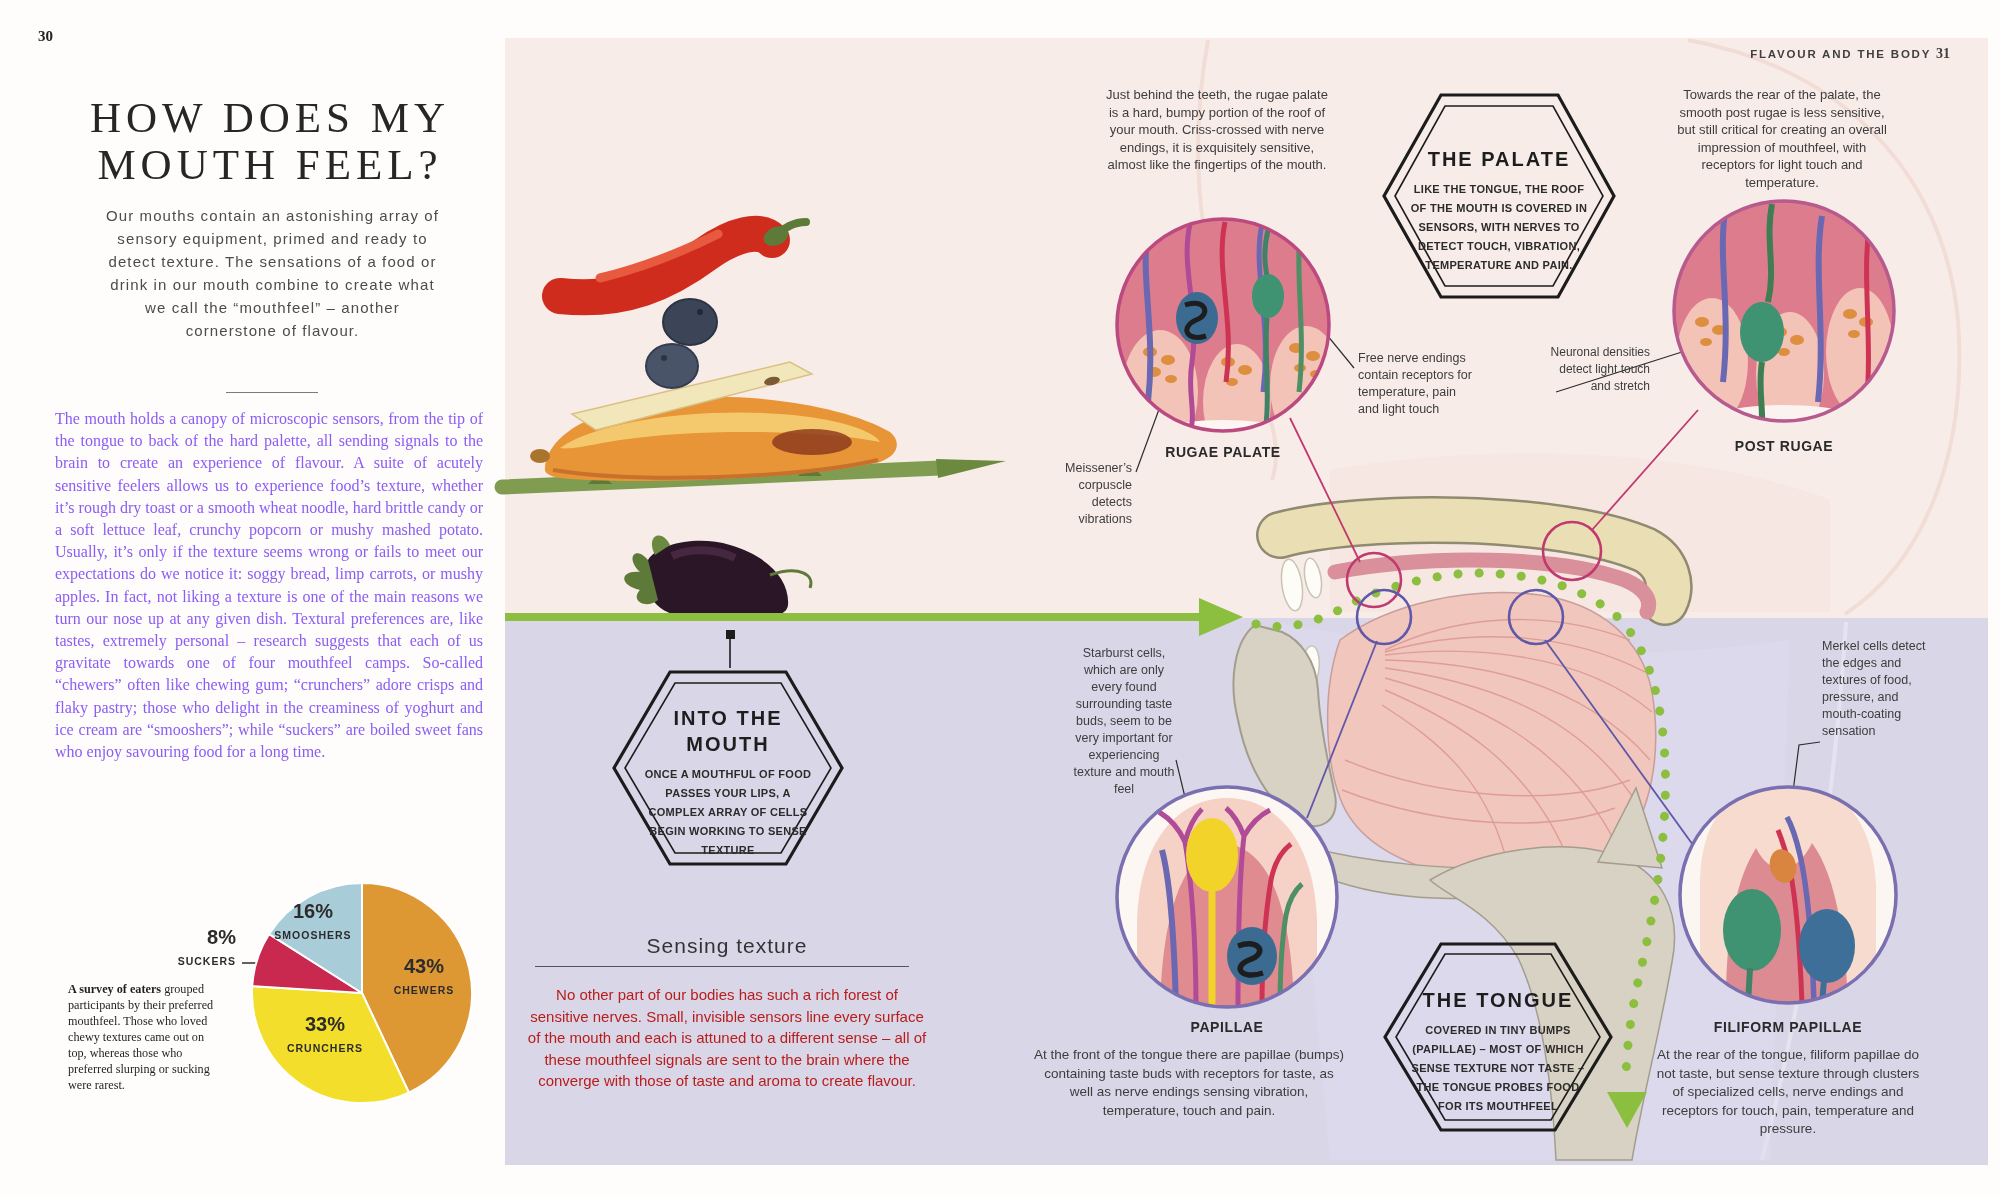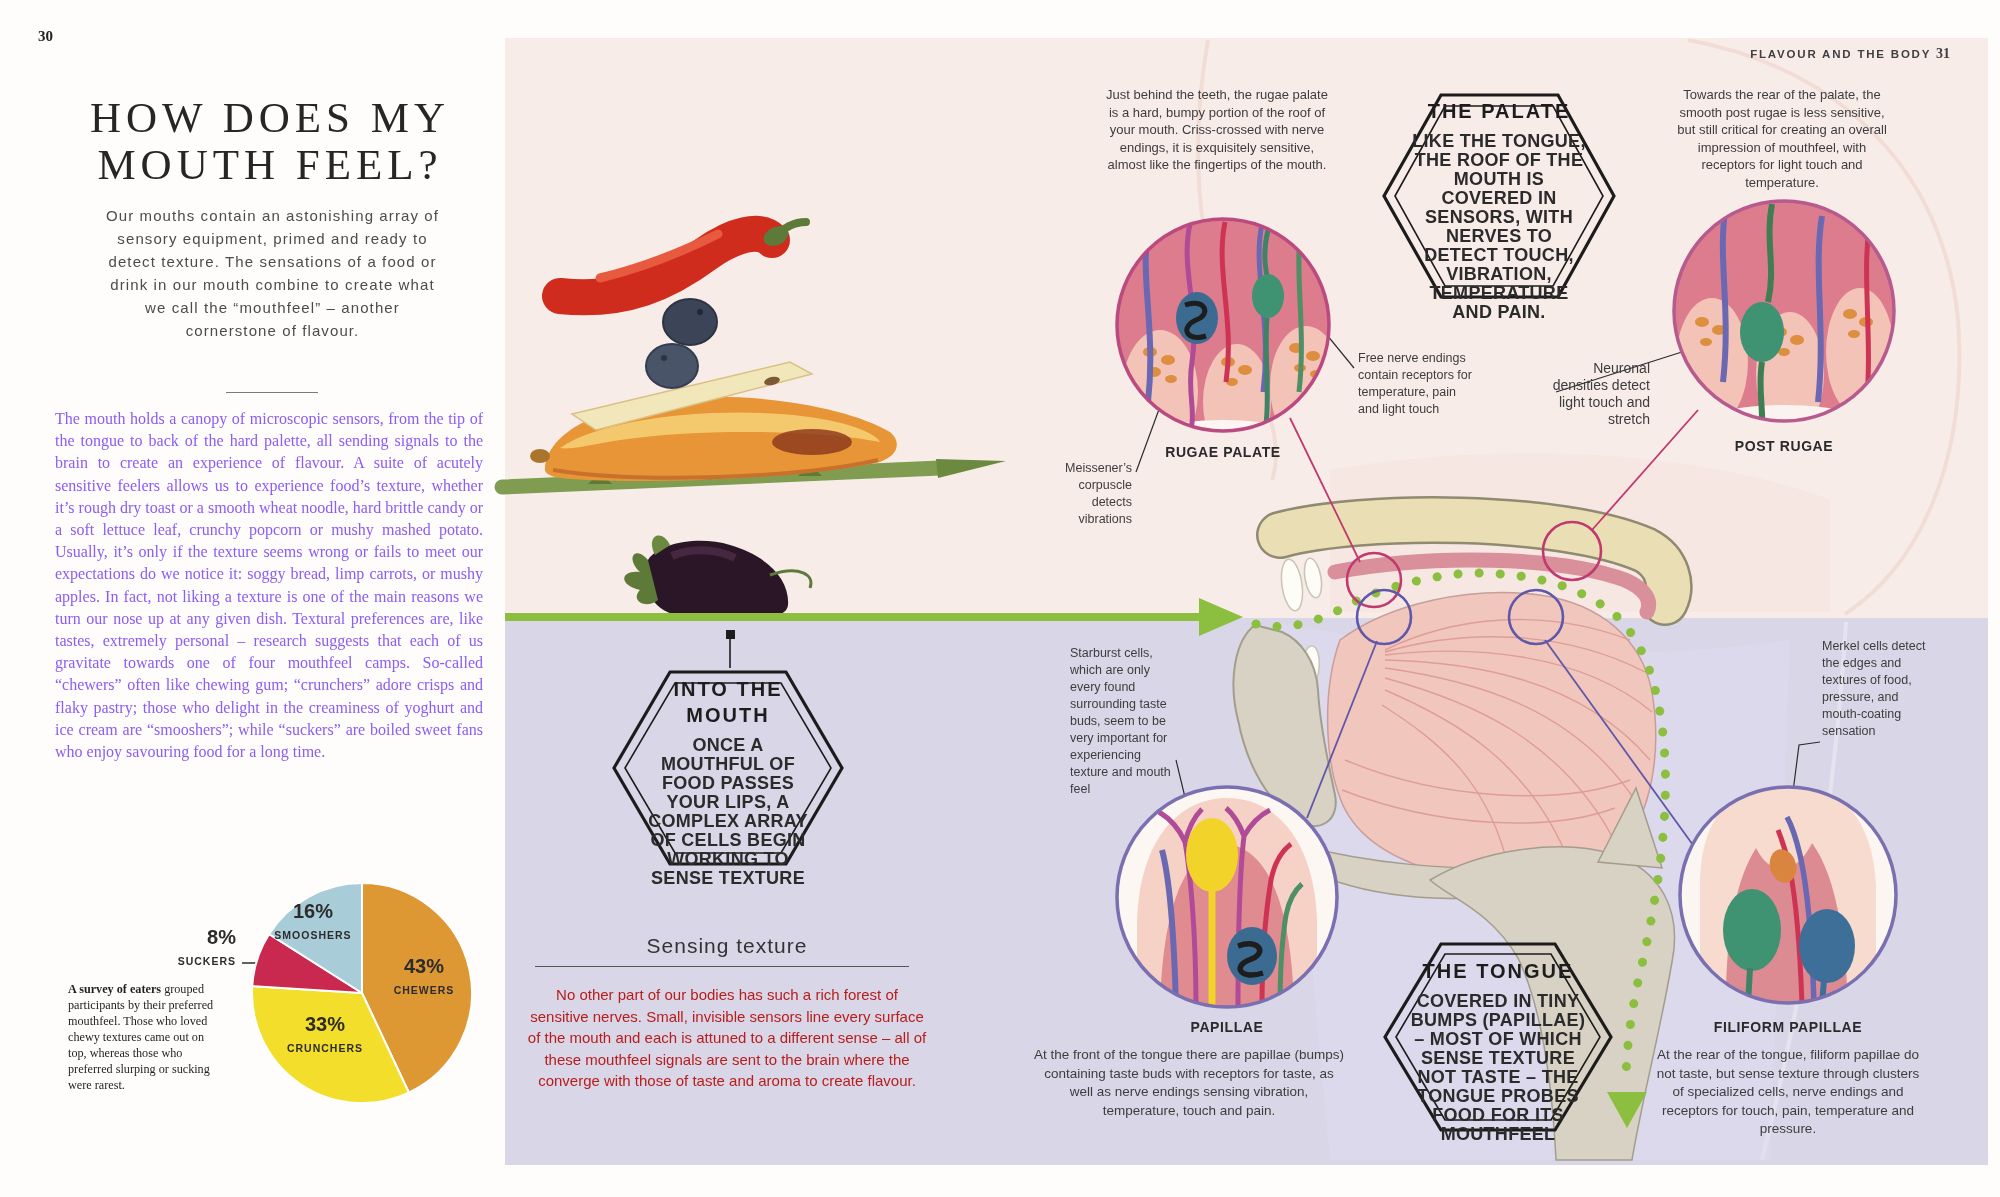--- a/index.html
+++ b/index.html
@@ -32,38 +32,38 @@
   #lab-suckers{left:120px;top:927px;width:116px;text-align:right;}
   
   #hdr-right{left:1650px;top:46px;width:300px;text-align:right;font-size:11.5px;font-weight:bold;
              letter-spacing:1.8px;color:#3f3f3f;}
   #hdr-right .num{font-family:"Liberation Serif",serif;font-size:14px;letter-spacing:0;}
   
   .note{font-size:13px;line-height:17.5px;color:#3d3d3d;}
   #rugae-intro{left:1106px;top:86px;width:222px;text-align:center;}
   #post-intro{left:1672px;top:86px;width:220px;text-align:center;}
   #free-nerve{left:1358px;top:350px;width:120px;text-align:left;font-size:12.5px;line-height:17px;}
-  #neuronal{left:1548px;top:360px;width:102px;text-align:right;font-size:14px;line-height:17px;}
+  #neuronal{left:1548px;top:344px;width:102px;text-align:right;font-size:12px;line-height:17px;}
   #meissener{left:1052px;top:460px;width:80px;text-align:right;font-size:12.5px;line-height:17px;}
-  #starburst{left:1070px;top:645px;width:108px;text-align:left;font-size:12.5px;line-height:17px;}
+  #starburst{left:1070px;top:645px;width:108px;text-align:center;font-size:12.5px;line-height:17px;}
   #merkel{left:1822px;top:638px;width:112px;text-align:left;font-size:12.5px;line-height:17px;}
   .circ-cap{font-weight:bold;font-size:14px;letter-spacing:.6px;color:#2a2a2a;text-align:center;}
   #cap-rugae{left:1123px;top:444px;width:200px;}
   #cap-post{left:1684px;top:438px;width:200px;}
   #cap-papillae{left:1127px;top:1019px;width:200px;}
   #cap-filiform{left:1680px;top:1019px;width:216px;}
   .circ-body{font-size:13.5px;line-height:18.5px;color:#3d3d3d;text-align:center;}
   #papillae-body{left:1032px;top:1046px;width:314px;}
   #filiform-body{left:1650px;top:1046px;width:276px;}
   
   .hex{display:flex;flex-direction:column;align-items:center;justify-content:center;text-align:center;color:#1d1d1d;}
   .hex svg{position:absolute;left:0;top:0;}
   .hex .inner{position:relative;width:76%;margin-top:28px;}
   .hex .h-title{font-weight:bold;font-size:20px;letter-spacing:2px;line-height:26px;}
-  .hex .h-body{font-weight:bold;font-size:18px;letter-spacing:.3px;line-height:19px;margin-top:8px;color:#2b2b2b;}
+  .hex .h-body{font-weight:bold;font-size:11px;letter-spacing:.3px;line-height:19px;margin-top:8px;color:#2b2b2b;}
   #hex-palate{left:1382px;top:86px;width:234px;height:220px;}
   #hex-into{left:612px;top:664px;width:232px;height:208px;}
   #hex-tongue{left:1383px;top:936px;width:230px;height:202px;}
   
   #sensing-title{left:527px;top:934px;width:400px;text-align:center;font-size:21px;letter-spacing:1px;color:#333;}
   #sensing-rule{left:535px;top:966px;width:374px;border-top:1.6px solid #555;}
   #sensing-body{left:527px;top:984px;width:400px;text-align:center;font-size:15px;line-height:21.5px;color:#b91c1c;}
 </style>
 </head>
 <body>

